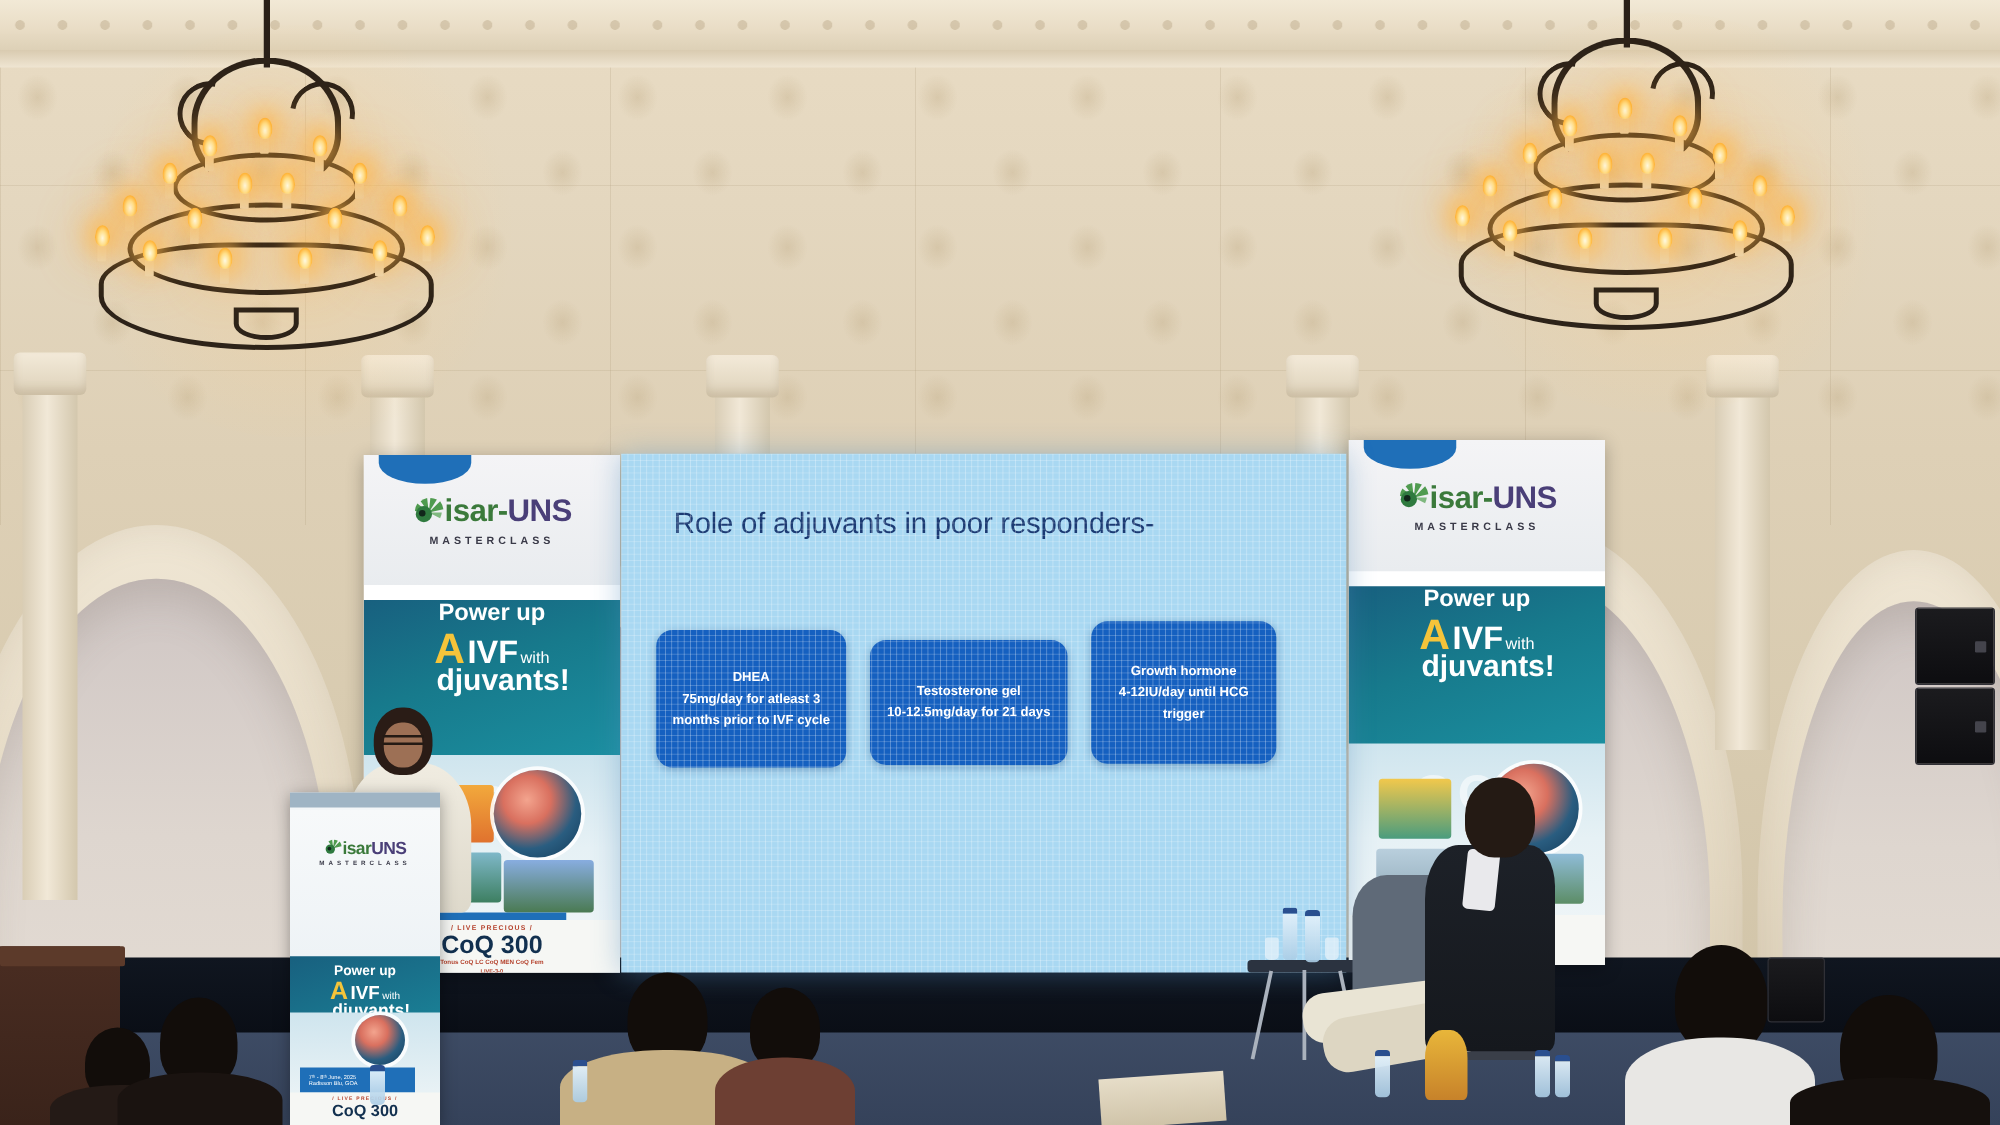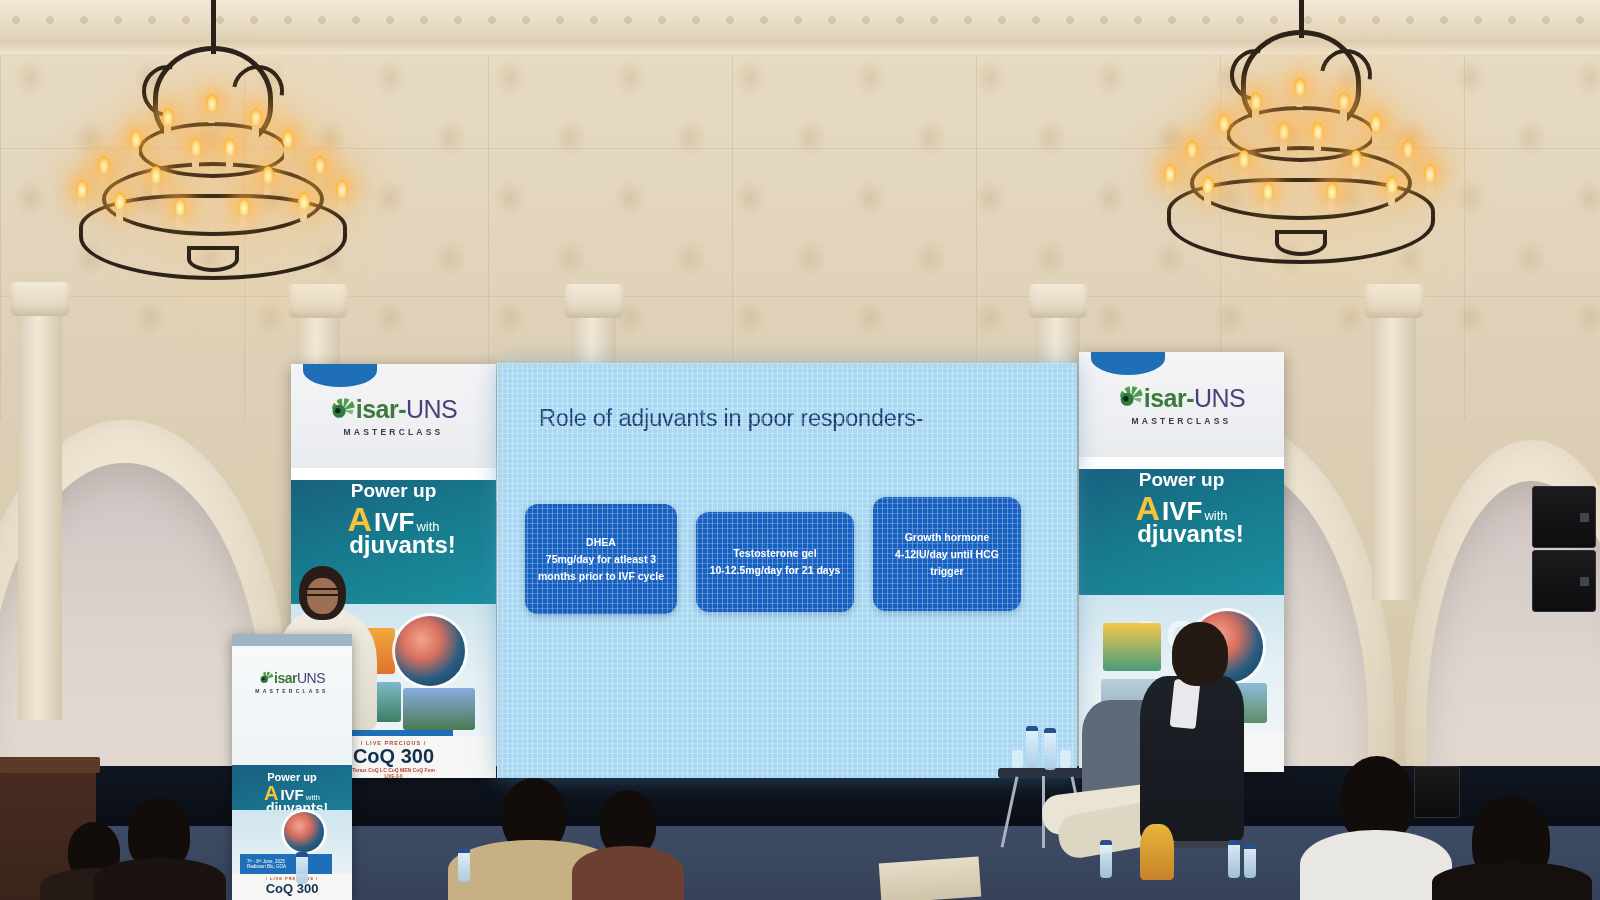--- a/index.html
+++ b/index.html
@@ -172,21 +172,21 @@
   .st-blue-blob {
     position:absolute; left:6%; top:-10%; width:36%; height:32%;
     background:#1f6fb8; border-radius:0 0 60% 60%;
   }
   .logo-wrap {
     position:absolute; left:0; right:0; top:30%;
     display:flex; flex-direction:column; align-items:center;
   }
   .logo-line { display:flex; align-items:center; justify-content:center; }
   .logo-txt-isar { color:#3b7a3b; font-weight:800; letter-spacing:-0.5px; }
-  .logo-txt-uns { color:#4a3f78; font-weight:400; letter-spacing:-0.5px;text-align:right; }
+  .logo-txt-uns { color:#4a3f78; font-weight:700; letter-spacing:-0.5px;text-align:right; }
   .logo-master { color:#3a3a48; letter-spacing:3.2px; font-weight:600; }
   .st-mid {
     position:relative; width:100%; height:30%;
     background:linear-gradient(160deg,#18607f 0%,#177a8c 45%,#1b8fa0 100%);
     color:#fff; text-align:center;
   }
   .powerup { font-weight:800; }
   .ivfline { font-weight:800; display:flex; align-items:baseline; justify-content:center; gap:2px; }
   .bolt { color:#f5c43a; font-weight:900; }
   .with { font-weight:400; }

